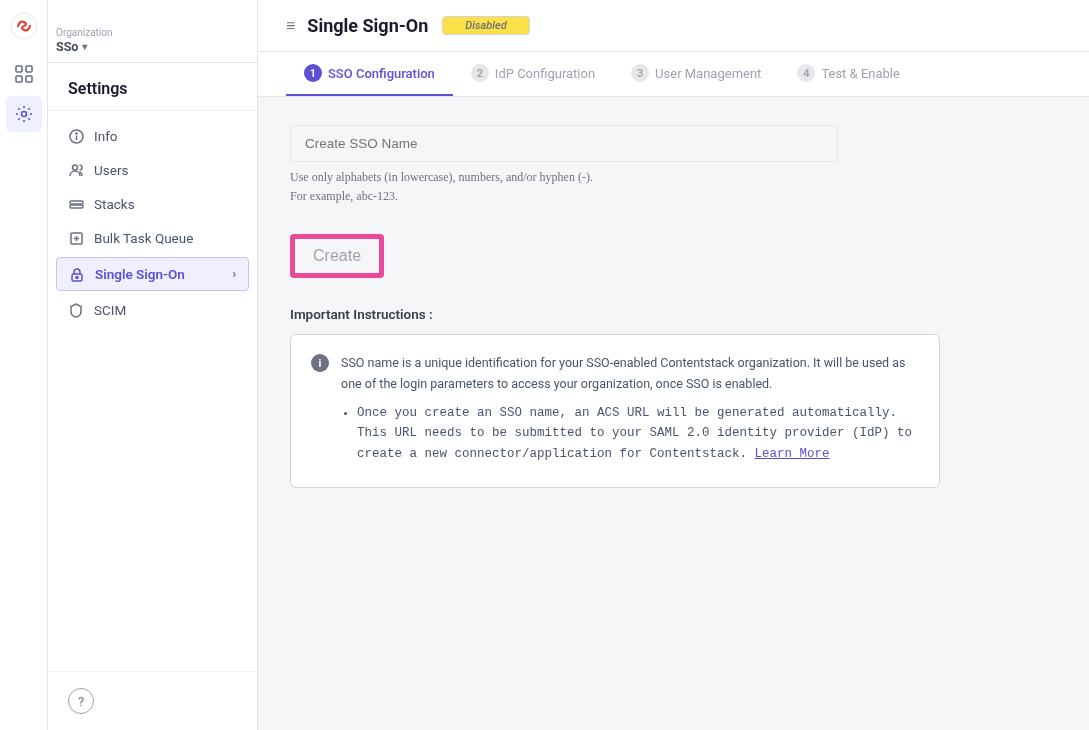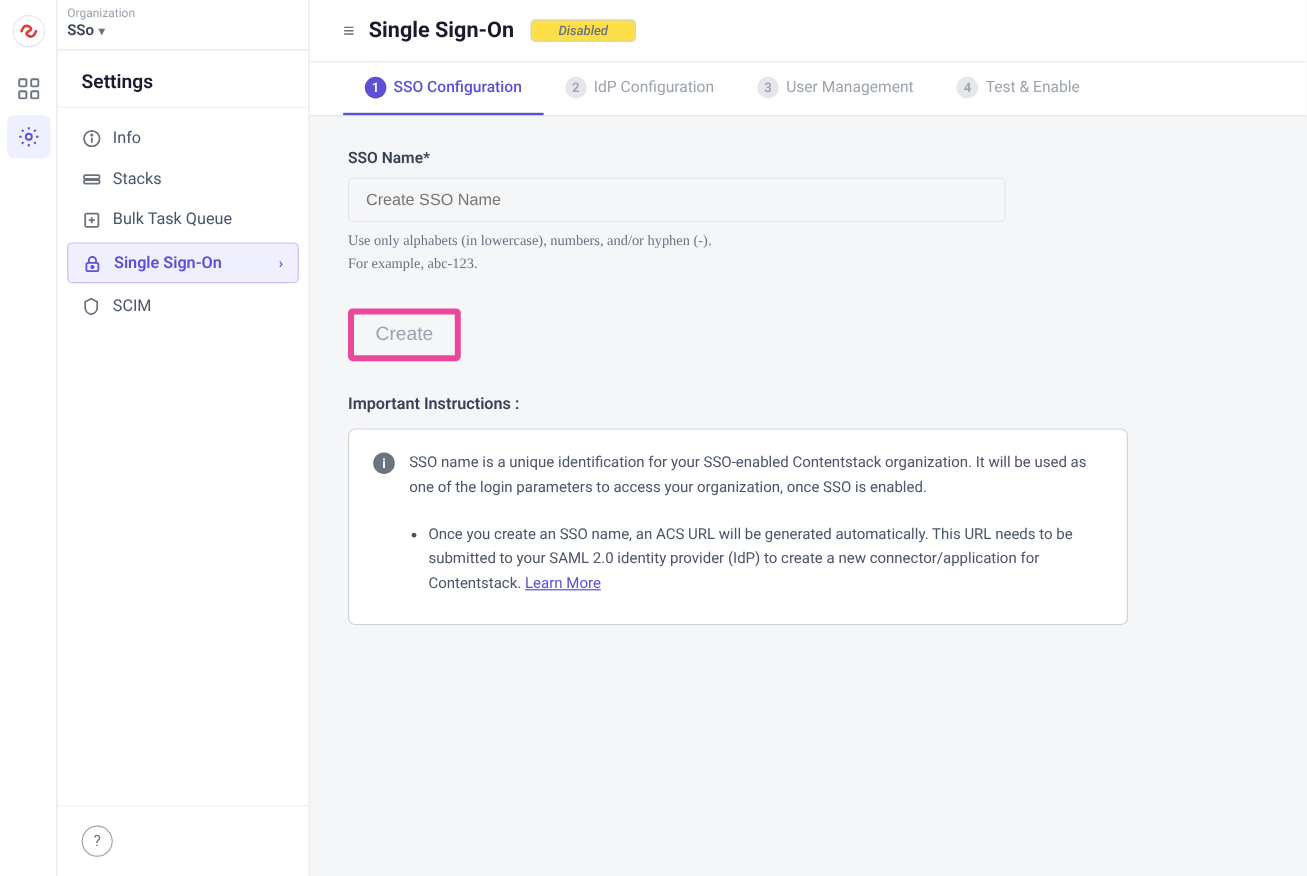--- a/index.html
+++ b/index.html
@@ -258,35 +258,36 @@
       flex-shrink: 0;
       margin-top: 1px;
     }
     .instructions-text {
       font-size: 12.5px;
       color: #4a5568;
       line-height: 1.65;
     }
     .instructions-text ul {
       padding-left: 16px;
-      margin-top: 18px;
+      margin-top: 8px;
+      font-family: Liberation Mono, monospace;
     }
     .instructions-text li {
       margin-bottom: 4px;
     }
     .learn-more-link {
       color: #5b50d6;
       text-decoration: underline;
       cursor: pointer;
     }
 
     
     .org-dropdown {
       width: 100%;
-      padding: 6px 8px 8px;
+      padding: 27px 8px 8px;
       border-bottom: 1px solid #e3e5e8;
       display: flex;
       flex-direction: column;
       align-items: flex-start;
     }
     .org-label {
       font-size: 10px;
       color: #9ca3af;
       margin-bottom: 1px;
     }
@@ -358,20 +359,31 @@
           <svg width="15" height="15" viewBox="0 0 15 15" fill="none" stroke="#6b7280" stroke-width="1.5">
             <circle cx="7.5" cy="7.5" r="6.5"></circle>
             <line x1="7.5" y1="6.5" x2="7.5" y2="11"></line>
             <circle cx="7.5" cy="4.5" r="0.6" fill="#6b7280"></circle>
           </svg>
         </span>
         <span>Info</span>
       </div>
 
 
+      <div class="sidebar-item">
+        <span class="sidebar-item-icon">
+          <svg width="15" height="15" viewBox="0 0 15 15" fill="none" stroke="#6b7280" stroke-width="1.5">
+            <circle cx="6" cy="4.5" r="2.5"></circle>
+            <path d="M1 13c0-2.8 2.2-5 5-5s5 2.2 5 5"></path>
+            <path d="M10.5 2a2.5 2.5 0 010 5"></path>
+            <path d="M13 13c0-2-1-3.5-2.5-4.3"></path>
+          </svg>
+        </span>
+        <span>Users</span>
+      </div>
 
       <div class="sidebar-item">
         <span class="sidebar-item-icon">
           <svg width="15" height="15" viewBox="0 0 15 15" fill="none" stroke="#6b7280" stroke-width="1.5">
             <rect x="1" y="4" width="13" height="3" rx="1"></rect>
             <rect x="1" y="8" width="13" height="3" rx="1"></rect>
           </svg>
         </span>
         <span>Stacks</span>
       </div>
@@ -436,21 +448,20 @@
       <span class="tab-num">3</span>
       <span>User Management</span>
     </div>
     <div class="tab-item">
       <span class="tab-num">4</span>
       <span>Test &amp; Enable</span>
     </div>
   </div>
 
   <div class="content">
-    <div class="field-label">SSO Name*</div>
     <input class="text-input" type="text" placeholder="Create SSO Name" style="">
     <div class="field-hint">
       <span>Use only alphabets (in lowercase), numbers, and/or hyphen (-).</span><br>
       <span>For example, abc-123.</span>
     </div>
     <button class="create-btn">Create</button>
 
     <div class="instructions-title">Important Instructions :</div>
     <div class="instructions-box">
       <div class="info-icon-circle">i</div>

